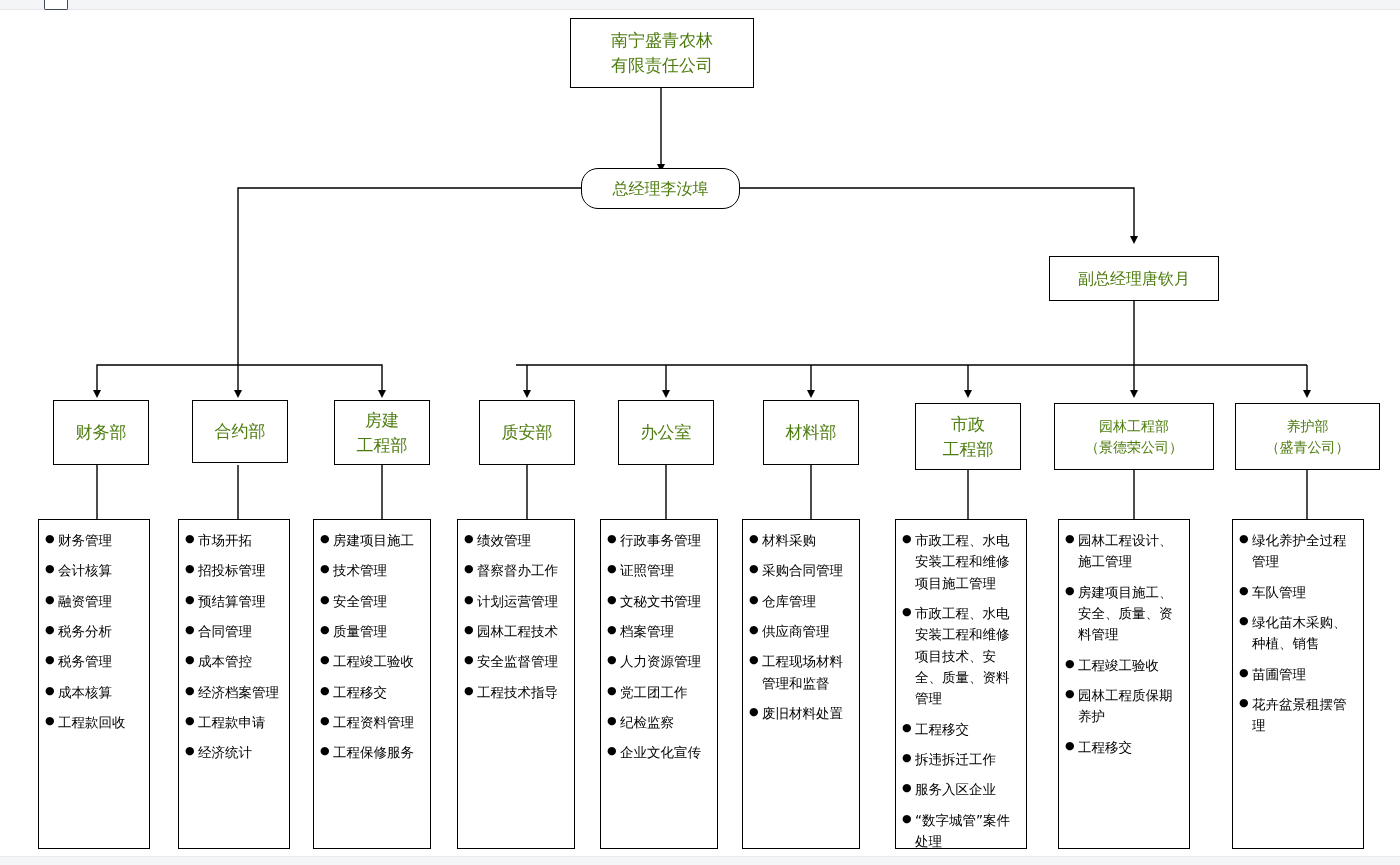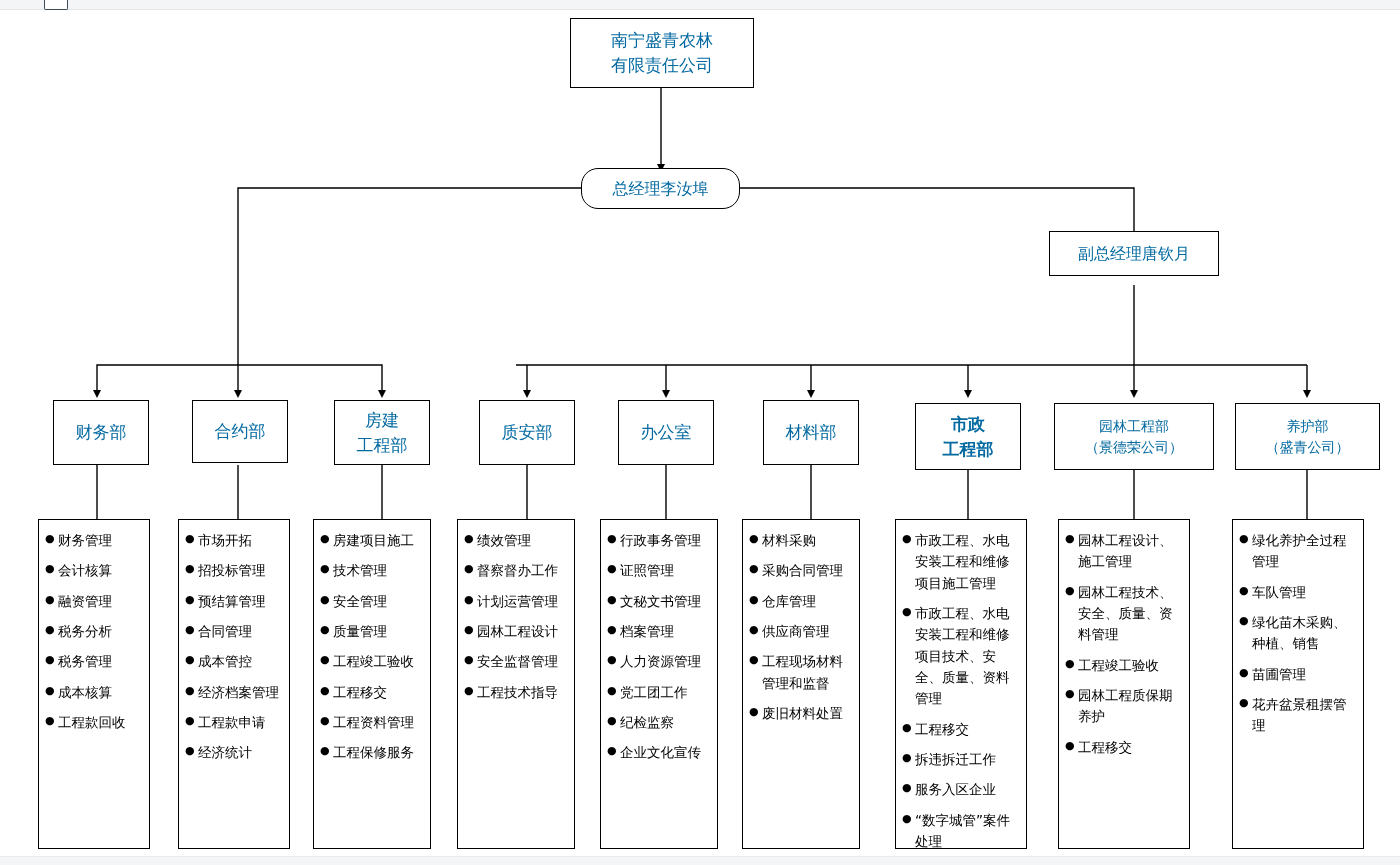--- a/index.html
+++ b/index.html
@@ -13,21 +13,21 @@
   svg.wires{position:absolute;left:0;top:0;width:1400px;height:865px;pointer-events:none;}
 
   .topbar{position:absolute;left:0;top:0;width:1400px;height:9px;background:#f4f5f7;border-bottom:1px solid #e3e5e8;}
   .tab-frag{position:absolute;left:44px;top:0px;width:22px;height:9px;border:1px solid #3f4a5a;border-top:none;background:#ffffff;border-radius:0 0 2px 2px;}
   .bottombar{position:absolute;left:0;top:856px;width:1400px;height:9px;background:#f4f5f7;border-top:1px solid #e9ebee;}
 
   .node{
     position:absolute;box-sizing:border-box;
     border:1px solid #000;background:#fff;
     display:flex;align-items:center;justify-content:center;
-    text-align:center;color:#0369a1;line-height:1.45;
+    text-align:center;color:#4d7c0f;line-height:1.45;
   }
   .node span{display:block;}
   .node.l1{font-size:17px;}
   .node.l2{font-size:16px;}
   .node.dept{font-size:17px;}
   .node.dept.small{font-size:14px;}
 
   .listbox{
     position:absolute;box-sizing:border-box;
     border:1px solid #000;background:#fff;
@@ -94,21 +94,21 @@
       <span>有限责任公司</span>
     </div>
   </div>
 
   <div class="node l2" style="left:581px;top:168px;width:159px;height:41px;border-radius:17px;">
     <div>
       <span>总经理李汝埠</span>
     </div>
   </div>
 
-  <div class="node l2" style="left:1049px;top:231px;width:170px;height:45px;">
+  <div class="node l2" style="left:1049px;top:256px;width:170px;height:45px;">
     <div>
       <span>副总经理唐钦月</span>
     </div>
   </div>
 
   <div class="node dept" style="left:53px;top:400px;width:96px;height:65px;">
     <div>
         <span>财务部</span>
       </div>
   </div>
@@ -131,21 +131,21 @@
   <div class="node dept" style="left:618px;top:400px;width:96px;height:65px;">
     <div>
         <span>办公室</span>
       </div>
   </div>
   <div class="node dept" style="left:763px;top:400px;width:96px;height:65px;">
     <div>
         <span>材料部</span>
       </div>
   </div>
-  <div class="node dept" style="left:915px;top:403px;width:106px;height:67px;font-weight:bold;">
+  <div class="node dept" style="left:915px;top:403px;width:106px;height:67px;">
     <div>
       <span>市政</span>
       <span>工程部</span>
     </div>
   </div>
   <div class="node dept small" style="left:1054px;top:403px;width:160px;height:67px;">
     <div>
       <span>园林工程部</span>
       <span>（景德荣公司）</span>
     </div>
@@ -270,21 +270,21 @@
         <li>
           <span class="dot">●</span>
           <span class="txt">督察督办工作</span>
         </li>
         <li>
           <span class="dot">●</span>
           <span class="txt">计划运营管理</span>
         </li>
         <li>
           <span class="dot">●</span>
-          <span class="txt">园林工程设计</span>
+          <span class="txt">园林工程技术</span>
         </li>
         <li>
           <span class="dot">●</span>
           <span class="txt">安全监督管理</span>
         </li>
         <li>
           <span class="dot">●</span>
           <span class="txt">工程技术指导</span>
         </li>
       </ul>
@@ -382,21 +382,21 @@
       </ul>
   </div>
   <div class="listbox" style="left:1058px;top:519px;width:132px;height:330px;">
     <ul>
         <li>
           <span class="dot">●</span>
           <span class="txt">园林工程设计、施工管理</span>
         </li>
         <li>
           <span class="dot">●</span>
-          <span class="txt">园林工程技术、安全、质量、资料管理</span>
+          <span class="txt">房建项目施工、安全、质量、资料管理</span>
         </li>
         <li>
           <span class="dot">●</span>
           <span class="txt">工程竣工验收</span>
         </li>
         <li>
           <span class="dot">●</span>
           <span class="txt">园林工程质保期养护</span>
         </li>
         <li>

